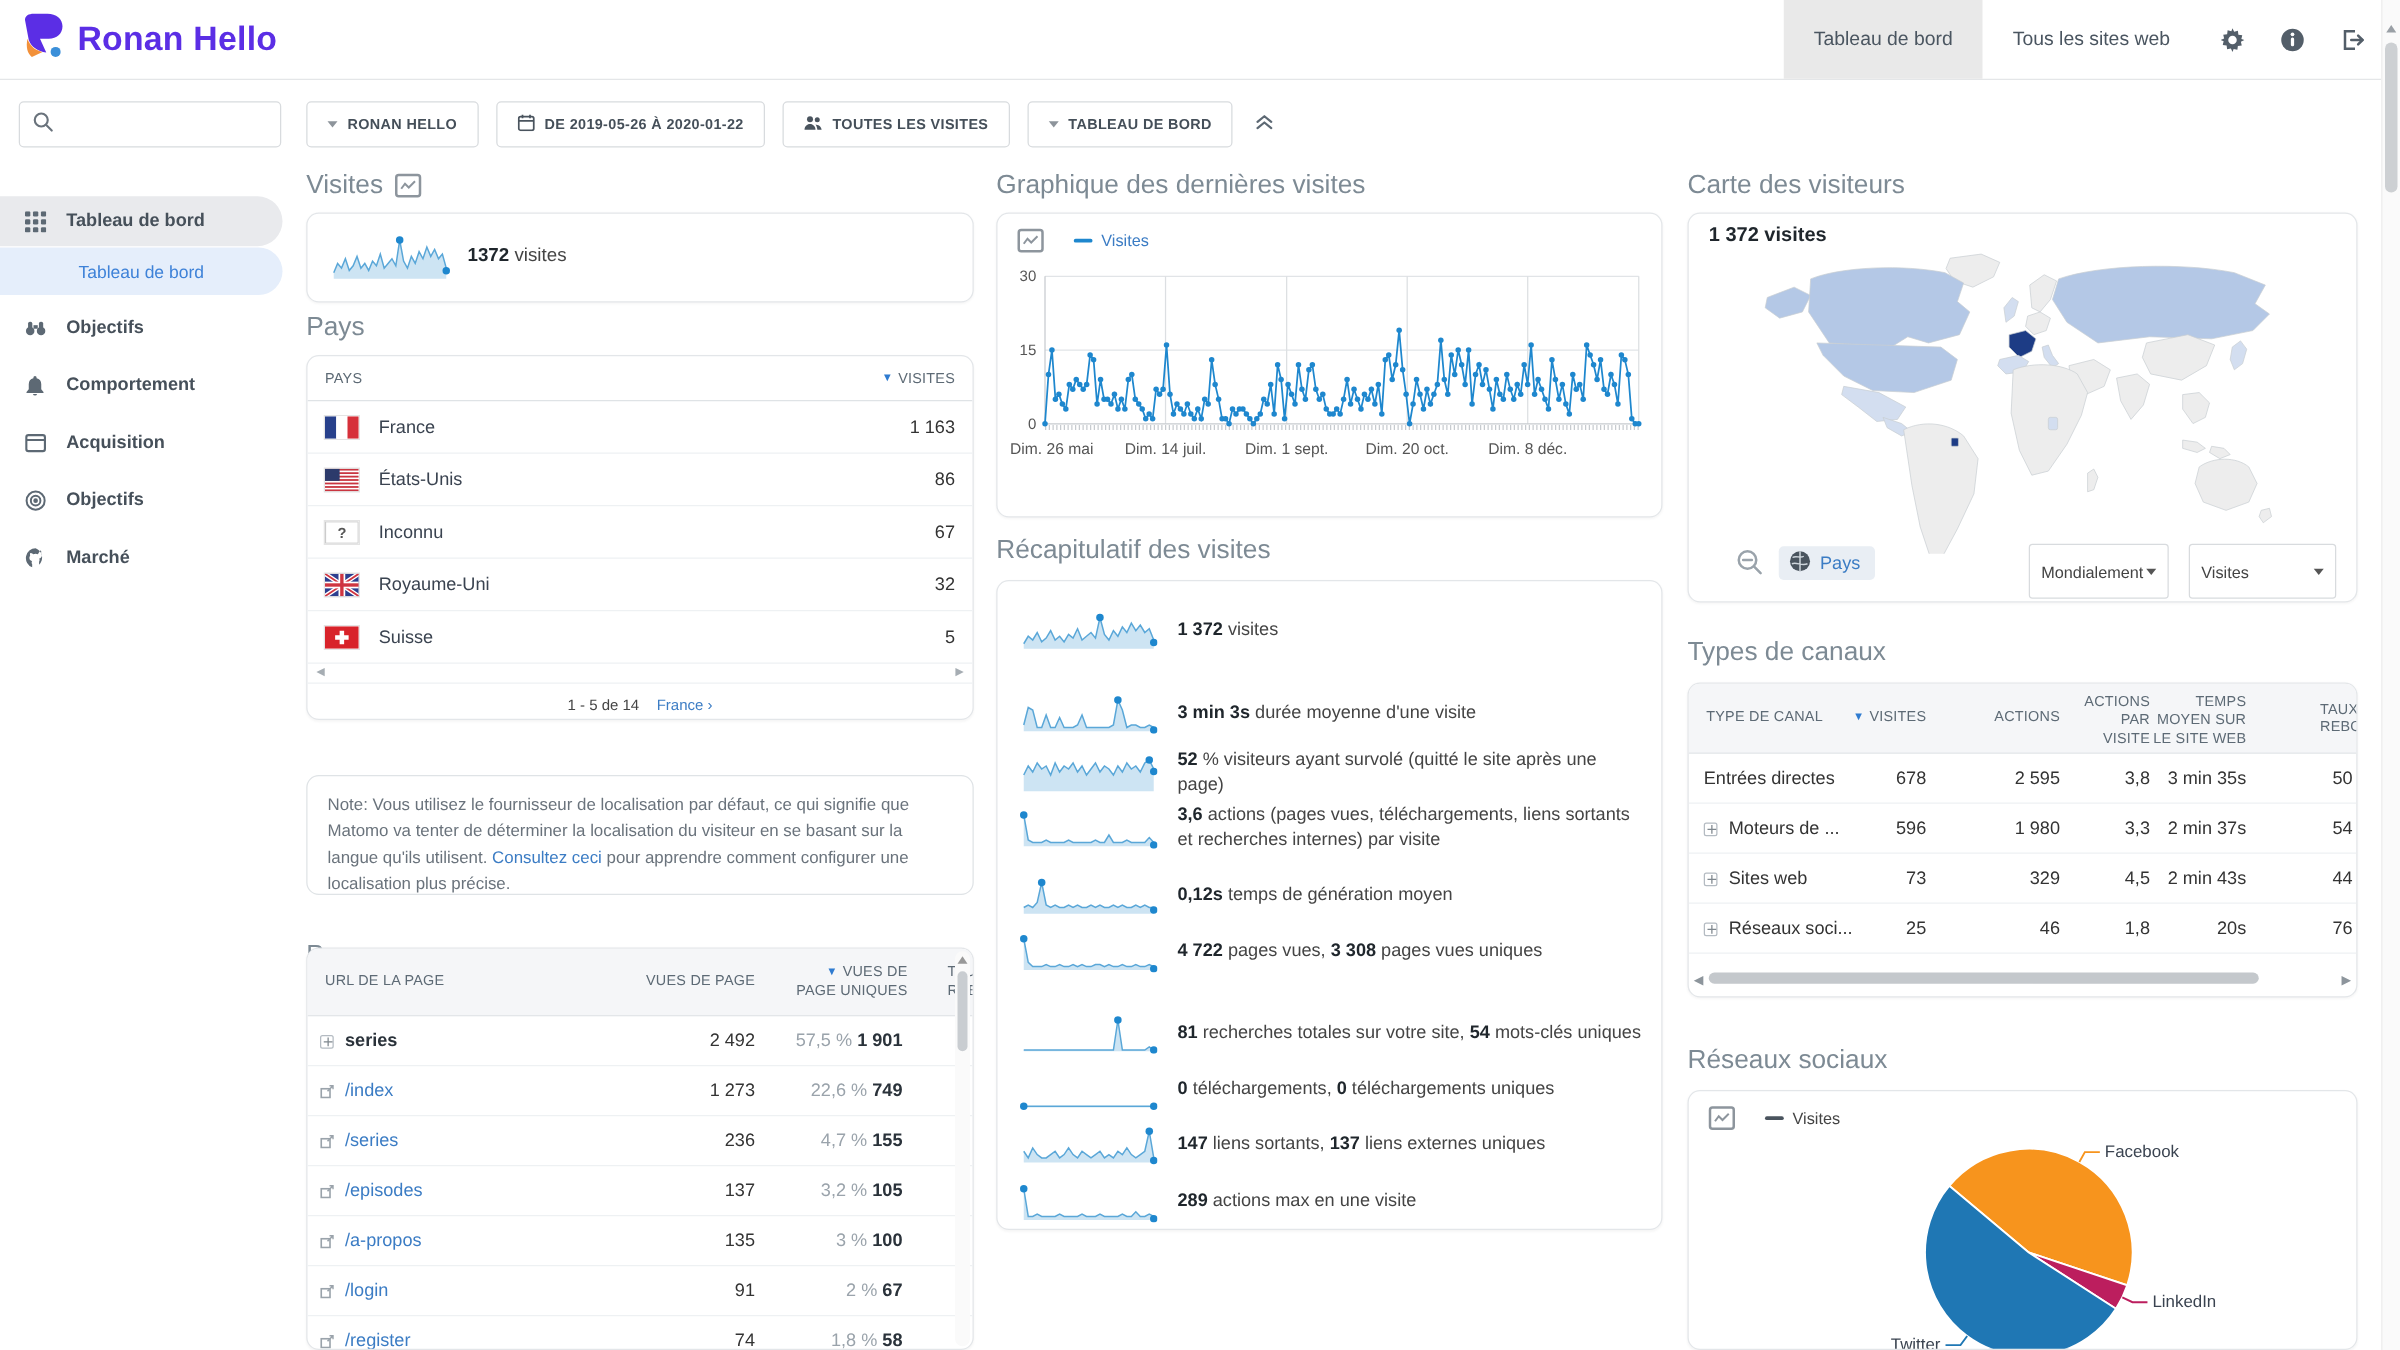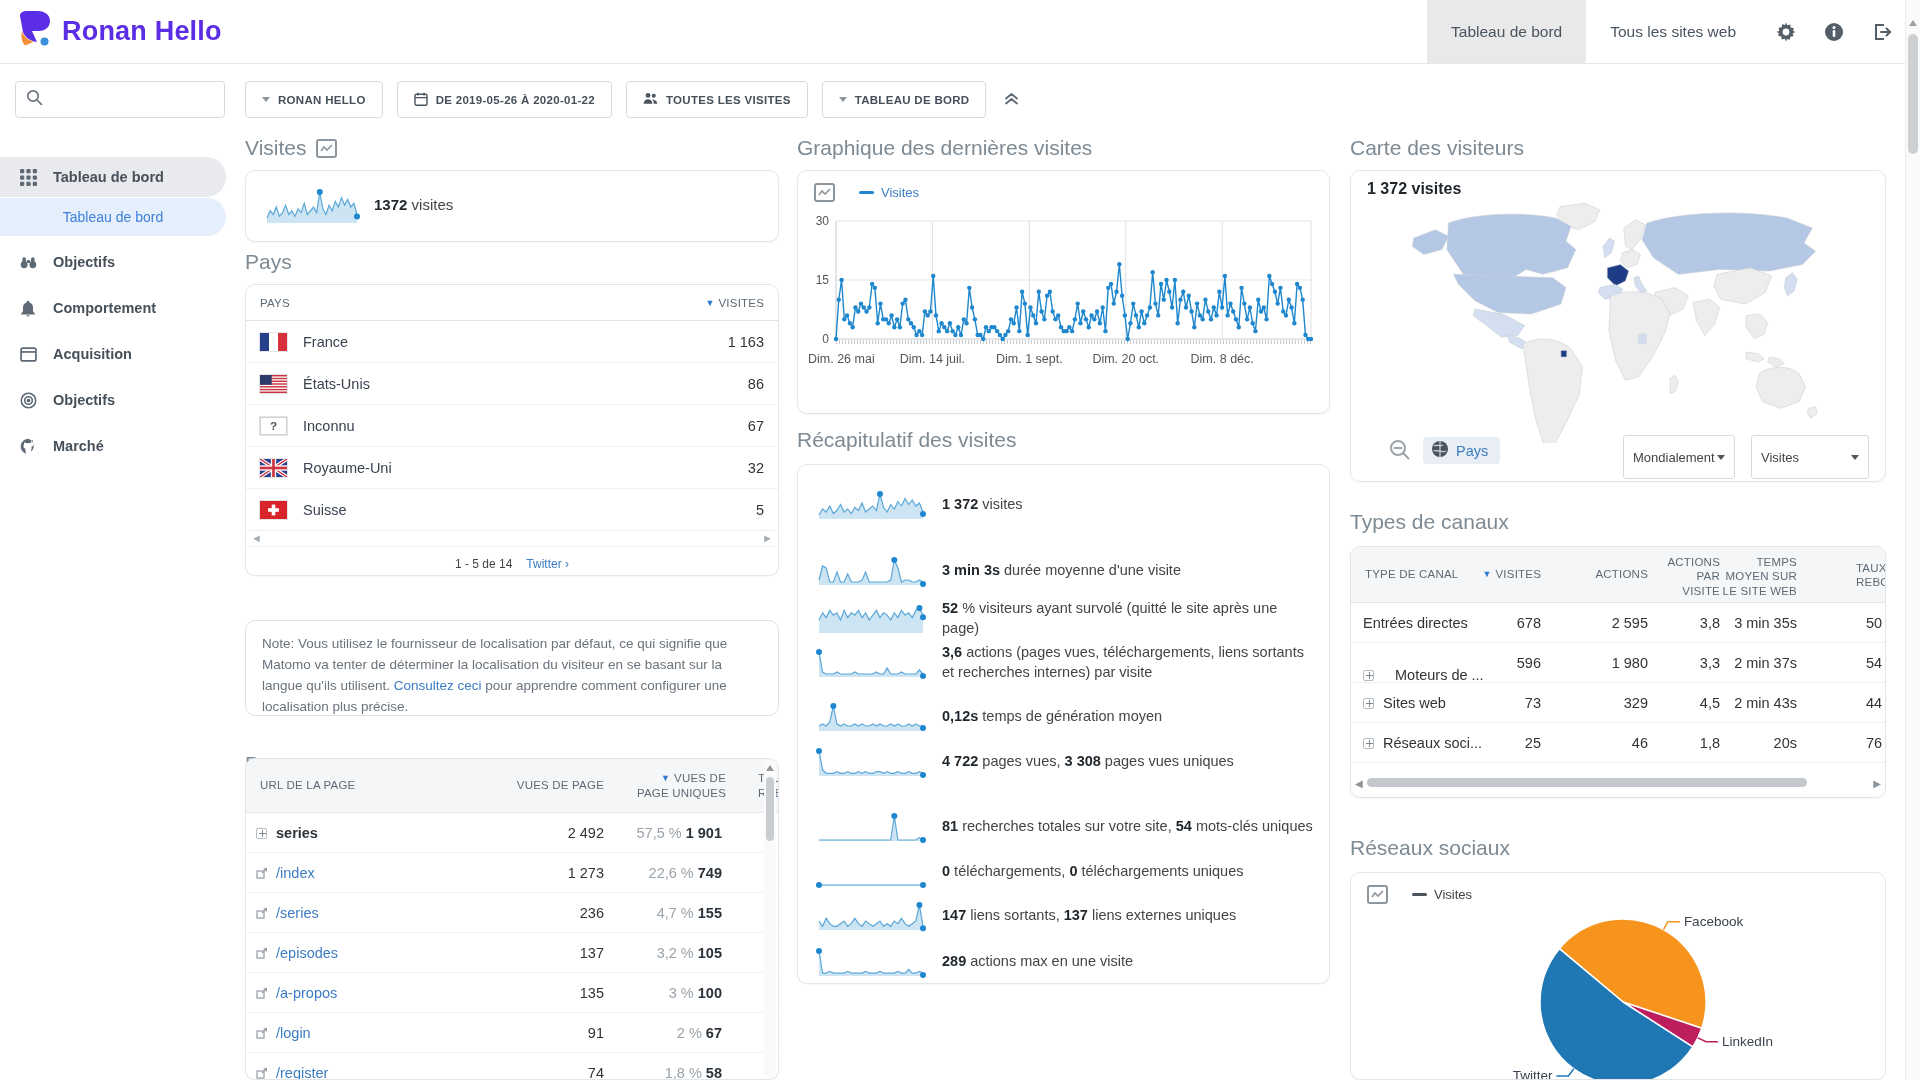--- a/index.html
+++ b/index.html
@@ -351,21 +351,21 @@
         <span>Suisse</span>
         <span style="margin-left: auto; color: rgb(51, 51, 51);">5</span>
       </div>
     </div>
   <div class="cts-strip">
       <span class="l">◄</span>
       <span class="r">►</span>
     </div>
   <div class="cts-pag">
     <span>1 - 5 de 14</span>
-    <span class="blue-link">Twitter ›</span>
+    <span class="blue-link">France ›</span>
   </div>
 </div>
 
 <div class="note-card" style="left:245px;top:620px;width:534px;height:96px;">
   <span>Note: Vous utilisez le fournisseur de localisation par défaut, ce qui signifie que Matomo va tenter de déterminer la localisation du visiteur en se basant sur la langue qu'ils utilisent. </span><span class="blue-link">Consultez ceci</span><span> pour apprendre comment configurer une localisation plus précise.</span>
 </div>
 
 <div class="sec-title" style="left:245px;top:722px;margin-top:30px;">
     <span>Pages</span>
   </div>
@@ -862,21 +862,21 @@
         <span style="position: absolute; left: 12px; top: 0px; line-height: 40px; display: flex; align-items: center; gap: 9px; color: rgb(51, 51, 51);">
           <span>Entrées directes</span>
         </span>
         <span class="cellr" style="left: 0px; width: 190px;">678</span>
         <span class="cellr" style="left: 0px; width: 297px;">2 595</span>
         <span class="cellr" style="left: 0px; width: 369px;">3,8</span>
         <span class="cellr" style="left: 0px; width: 446px;">3 min 35s</span>
         <span class="cellr" style="left: 0px; width: 548px;">50 %</span>
       </div>
       <div class="p-row">
-        <span style="position: absolute; left: 12px; top: 12px; line-height: 40px; display: flex; align-items: center; gap: 21px; color: rgb(51, 51, 51);">
+        <span style="position: absolute; left: 12px; top: 0px; line-height: 40px; display: flex; align-items: center; gap: 9px; color: rgb(51, 51, 51);">
           <span class="exp-ic"></span>
           <span>Moteurs de ...</span>
         </span>
         <span class="cellr" style="left: 0px; width: 190px;">596</span>
         <span class="cellr" style="left: 0px; width: 297px;">1 980</span>
         <span class="cellr" style="left: 0px; width: 369px;">3,3</span>
         <span class="cellr" style="left: 0px; width: 446px;">2 min 37s</span>
         <span class="cellr" style="left: 0px; width: 548px;">54 %</span>
       </div>
       <div class="p-row">

